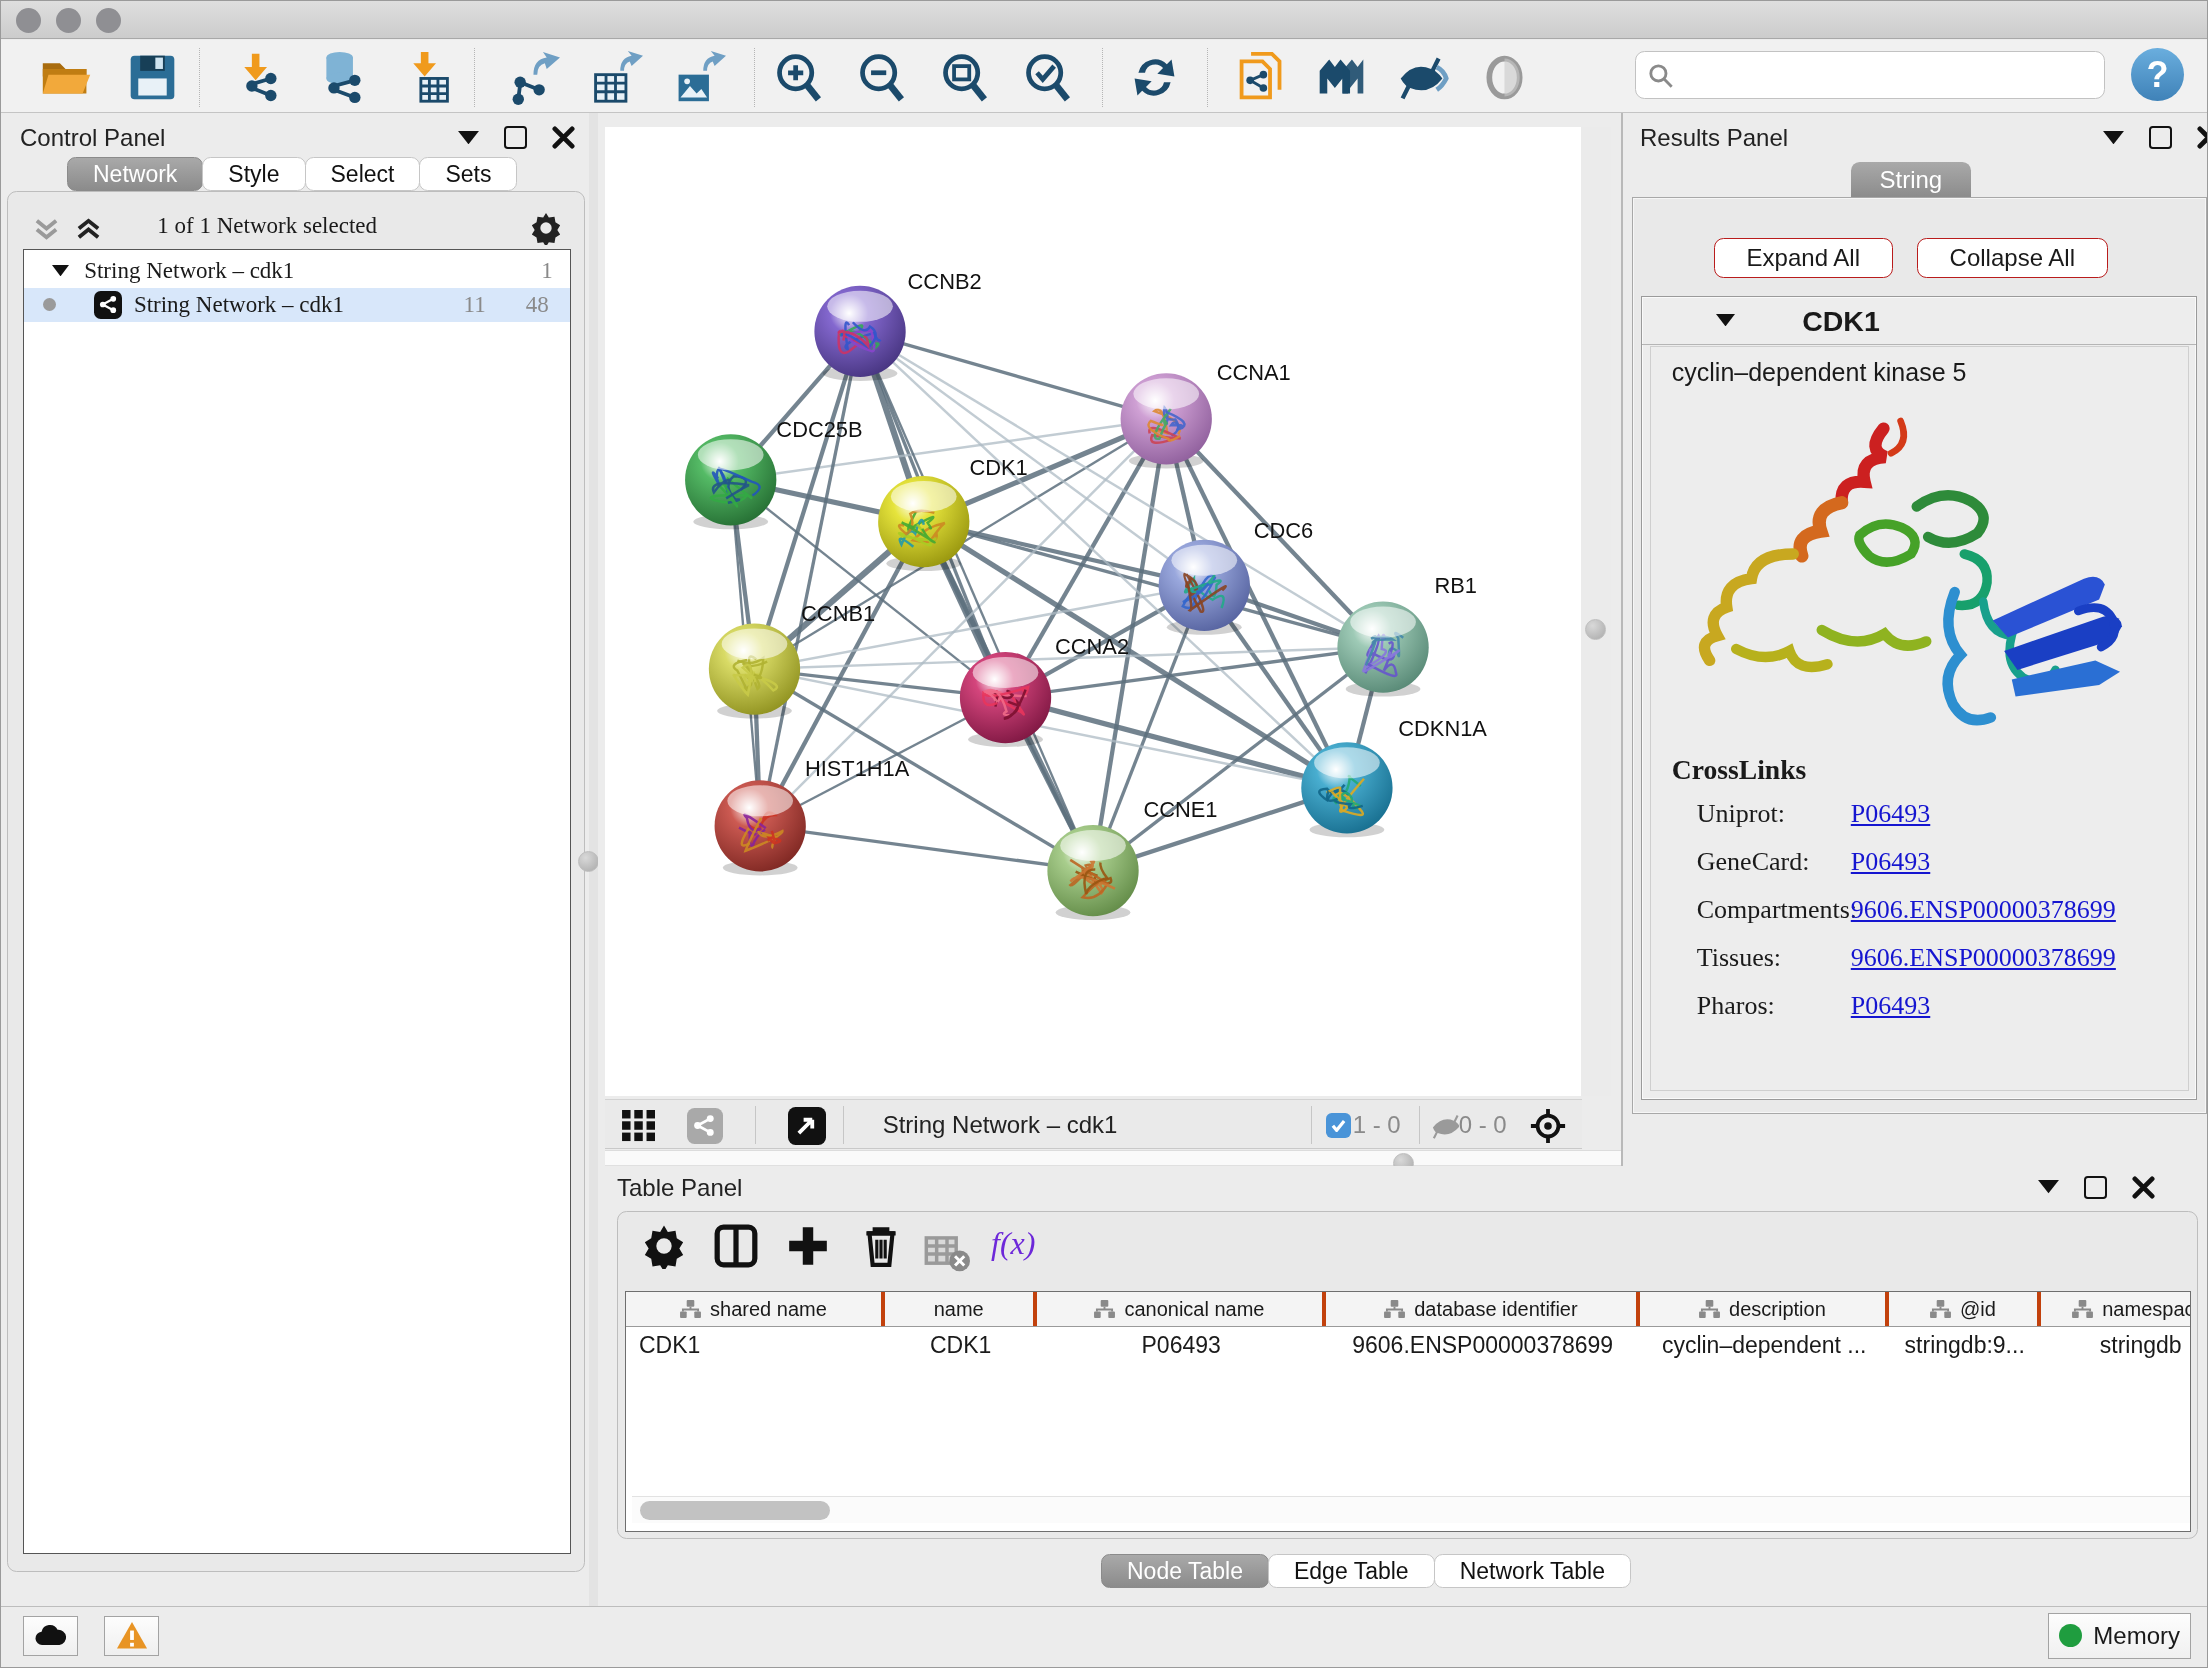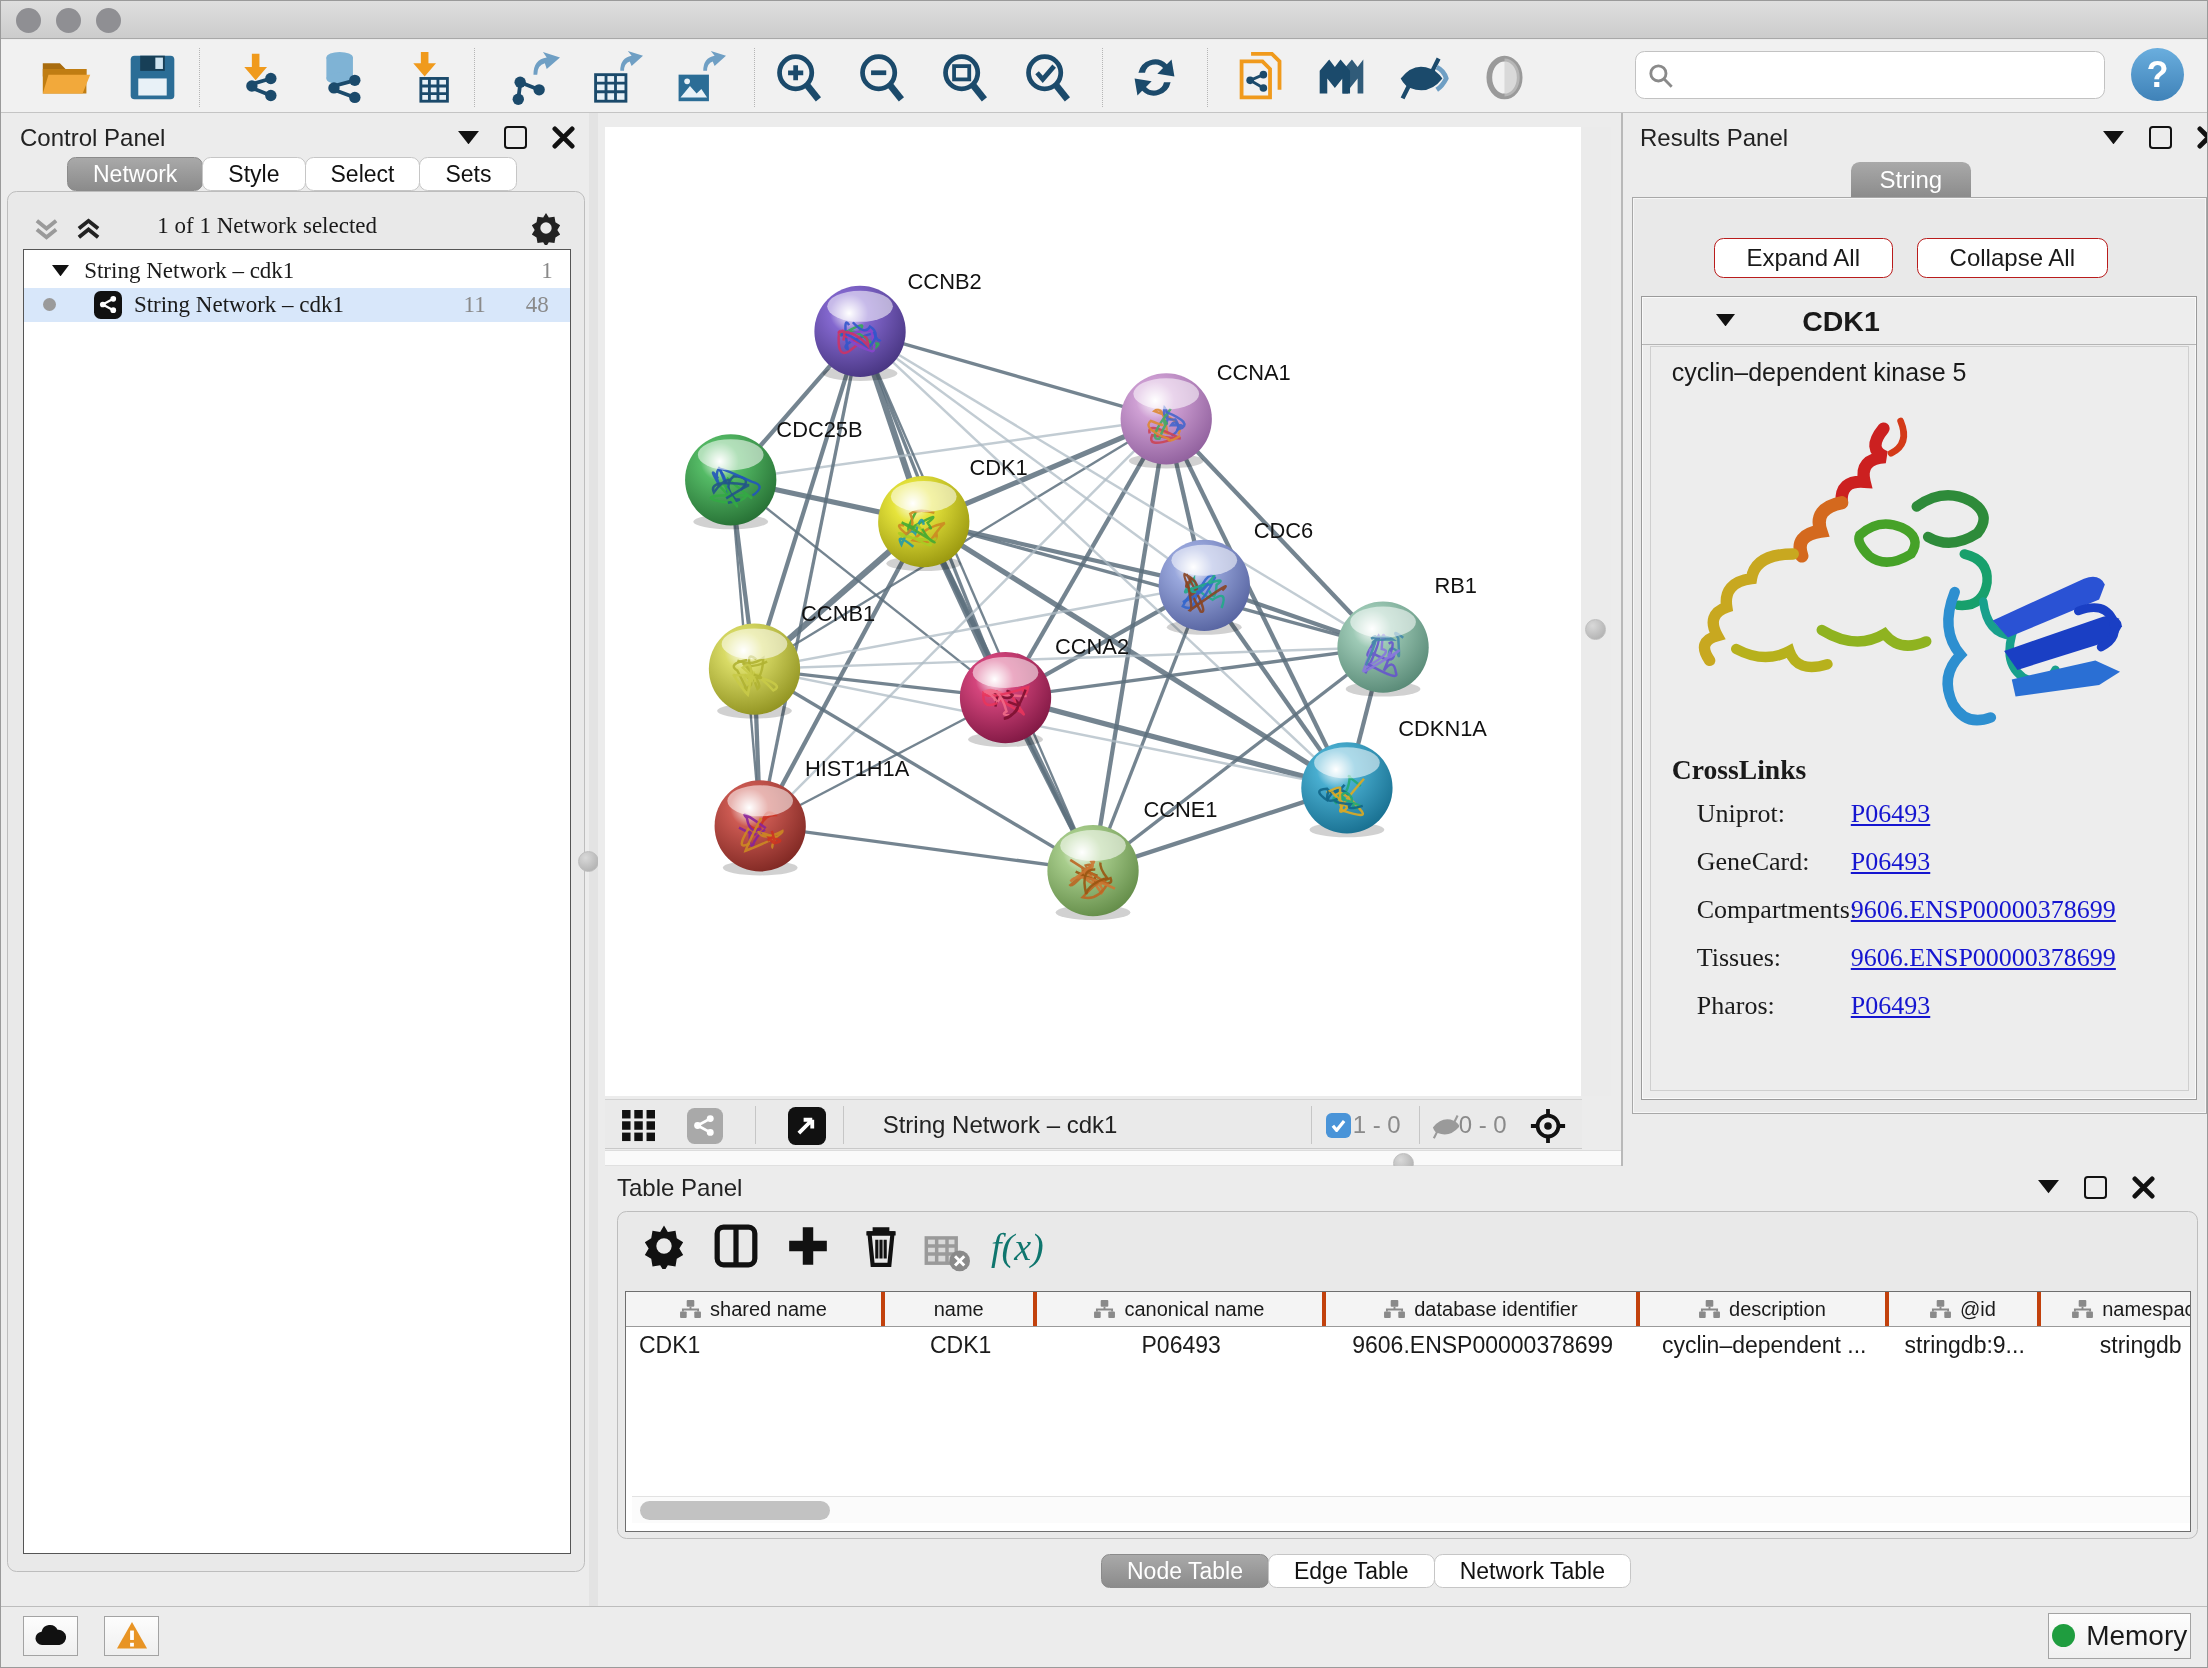--- a/index.html
+++ b/index.html
@@ -107,21 +107,21 @@
     border-radius:9.5px; }
   #tp-tabs { position:absolute; left:504px; top:388px; display:flex; }
 
   
   #statusbar { position:absolute; left:0; top:1605px; width:2208px; height:63px; background:#ececec;
     border-top:1px solid #bdbdbd; }
   .sb-btn { position:absolute; top:8.6px; width:55px; height:40px; background:linear-gradient(#fdfdfd,#efefef);
     border:1.9px solid #a3a3a3; display:flex; align-items:center; justify-content:center; }
   #memory-btn { position:absolute; left:2047px; top:5.7px; width:143px; height:46px;
     background:linear-gradient(#fdfdfd,#f0f0f0); border:1.9px solid #a3a3a3; display:flex;
-    align-items:center; justify-content:center; gap:11.4px; font-size:28px; }
+    align-items:center; justify-content:center; gap:11.4px; font-size:24px; }
   #mem-dot { width:23px; height:23px; border-radius:50%; background:#1f9d3f; }
 
   svg { display:block; }
 </style>
 </head>
 <body>
 
 <div id="win">
 
   <div id="titlebar">
@@ -762,21 +762,21 @@
           <path d="M18 16 v18 M22 16 v18 M26 16 v18" stroke="#111" stroke-width="3"></path>
         </svg>
       <svg class="tp-icon" style="left:306px;top:19px" width="38" height="30" viewBox="0 0 40 32">
           <g stroke="#9a9a9a" stroke-width="3" fill="#d9d9d9">
             <rect x="2" y="2" width="26" height="22"></rect>
             <path d="M2 9 h26 M2 16 h26 M11 2 v22 M20 2 v22"></path>
           </g>
           <circle cx="31" cy="22" r="9" fill="#8a8a8a"></circle>
           <path d="M27 18 l8 8 M35 18 l-8 8" stroke="#fff" stroke-width="2.6"></path>
         </svg>
-      <div class="tp-icon" style="left:373px;top:13.3px;width:76px;font-family:'Liberation Serif',serif;font-style:italic;font-size:38px;color:#0f766e">f(x)</div>
+      <div class="tp-icon" style="left:373px;top:13.3px;width:76px;font-family:'Liberation Serif',serif;font-style:italic;font-size:32px;color:#6d28d9">f(x)</div>
       <div id="tp-table">
         <div id="tp-header">
             <div class="th" style="width: 259px;">
               <span>
                 <svg width="21" height="19" viewBox="0 0 22 20">
                   <g fill="#8a8a8a">
                     <rect x="7" y="0" width="8" height="7" rx="1"></rect>
                     <rect x="0" y="12" width="7" height="7" rx="1"></rect>
                     <rect x="15" y="12" width="7" height="7" rx="1"></rect>
                     <path d="M11 7 v3 M3 12 v-2 h16 v2" stroke="#8a8a8a" stroke-width="2" fill="none"></path>

